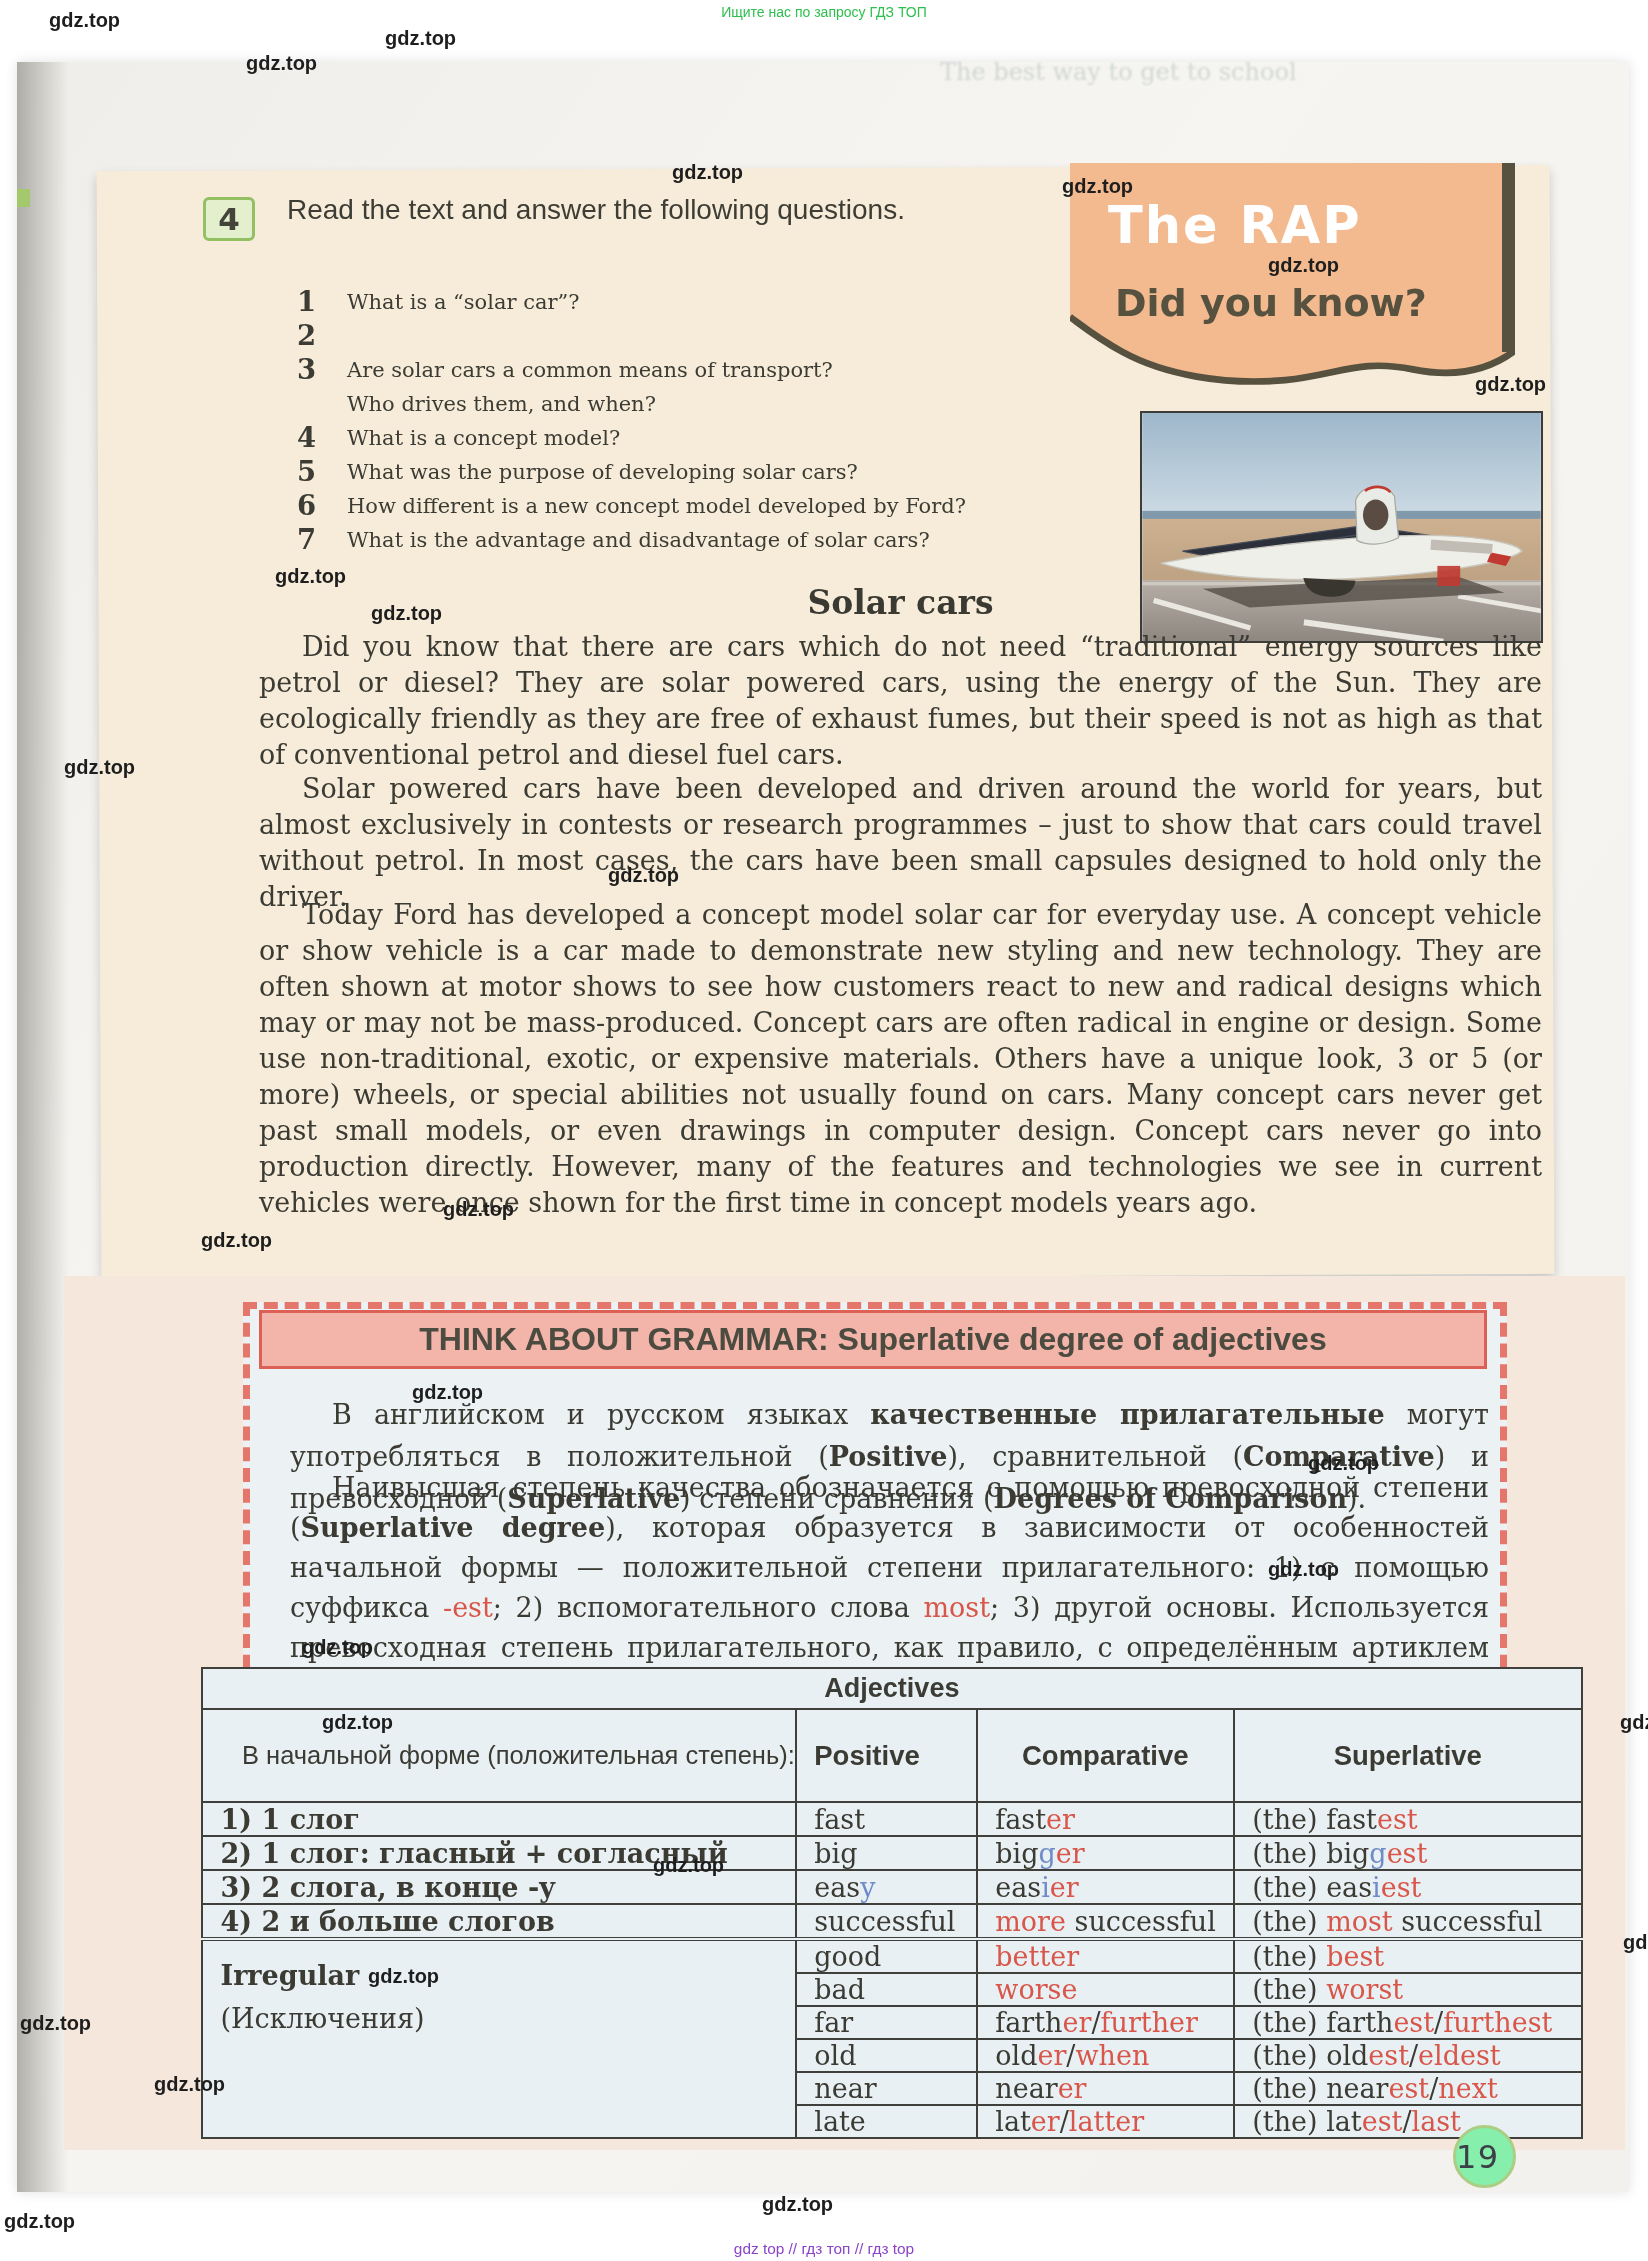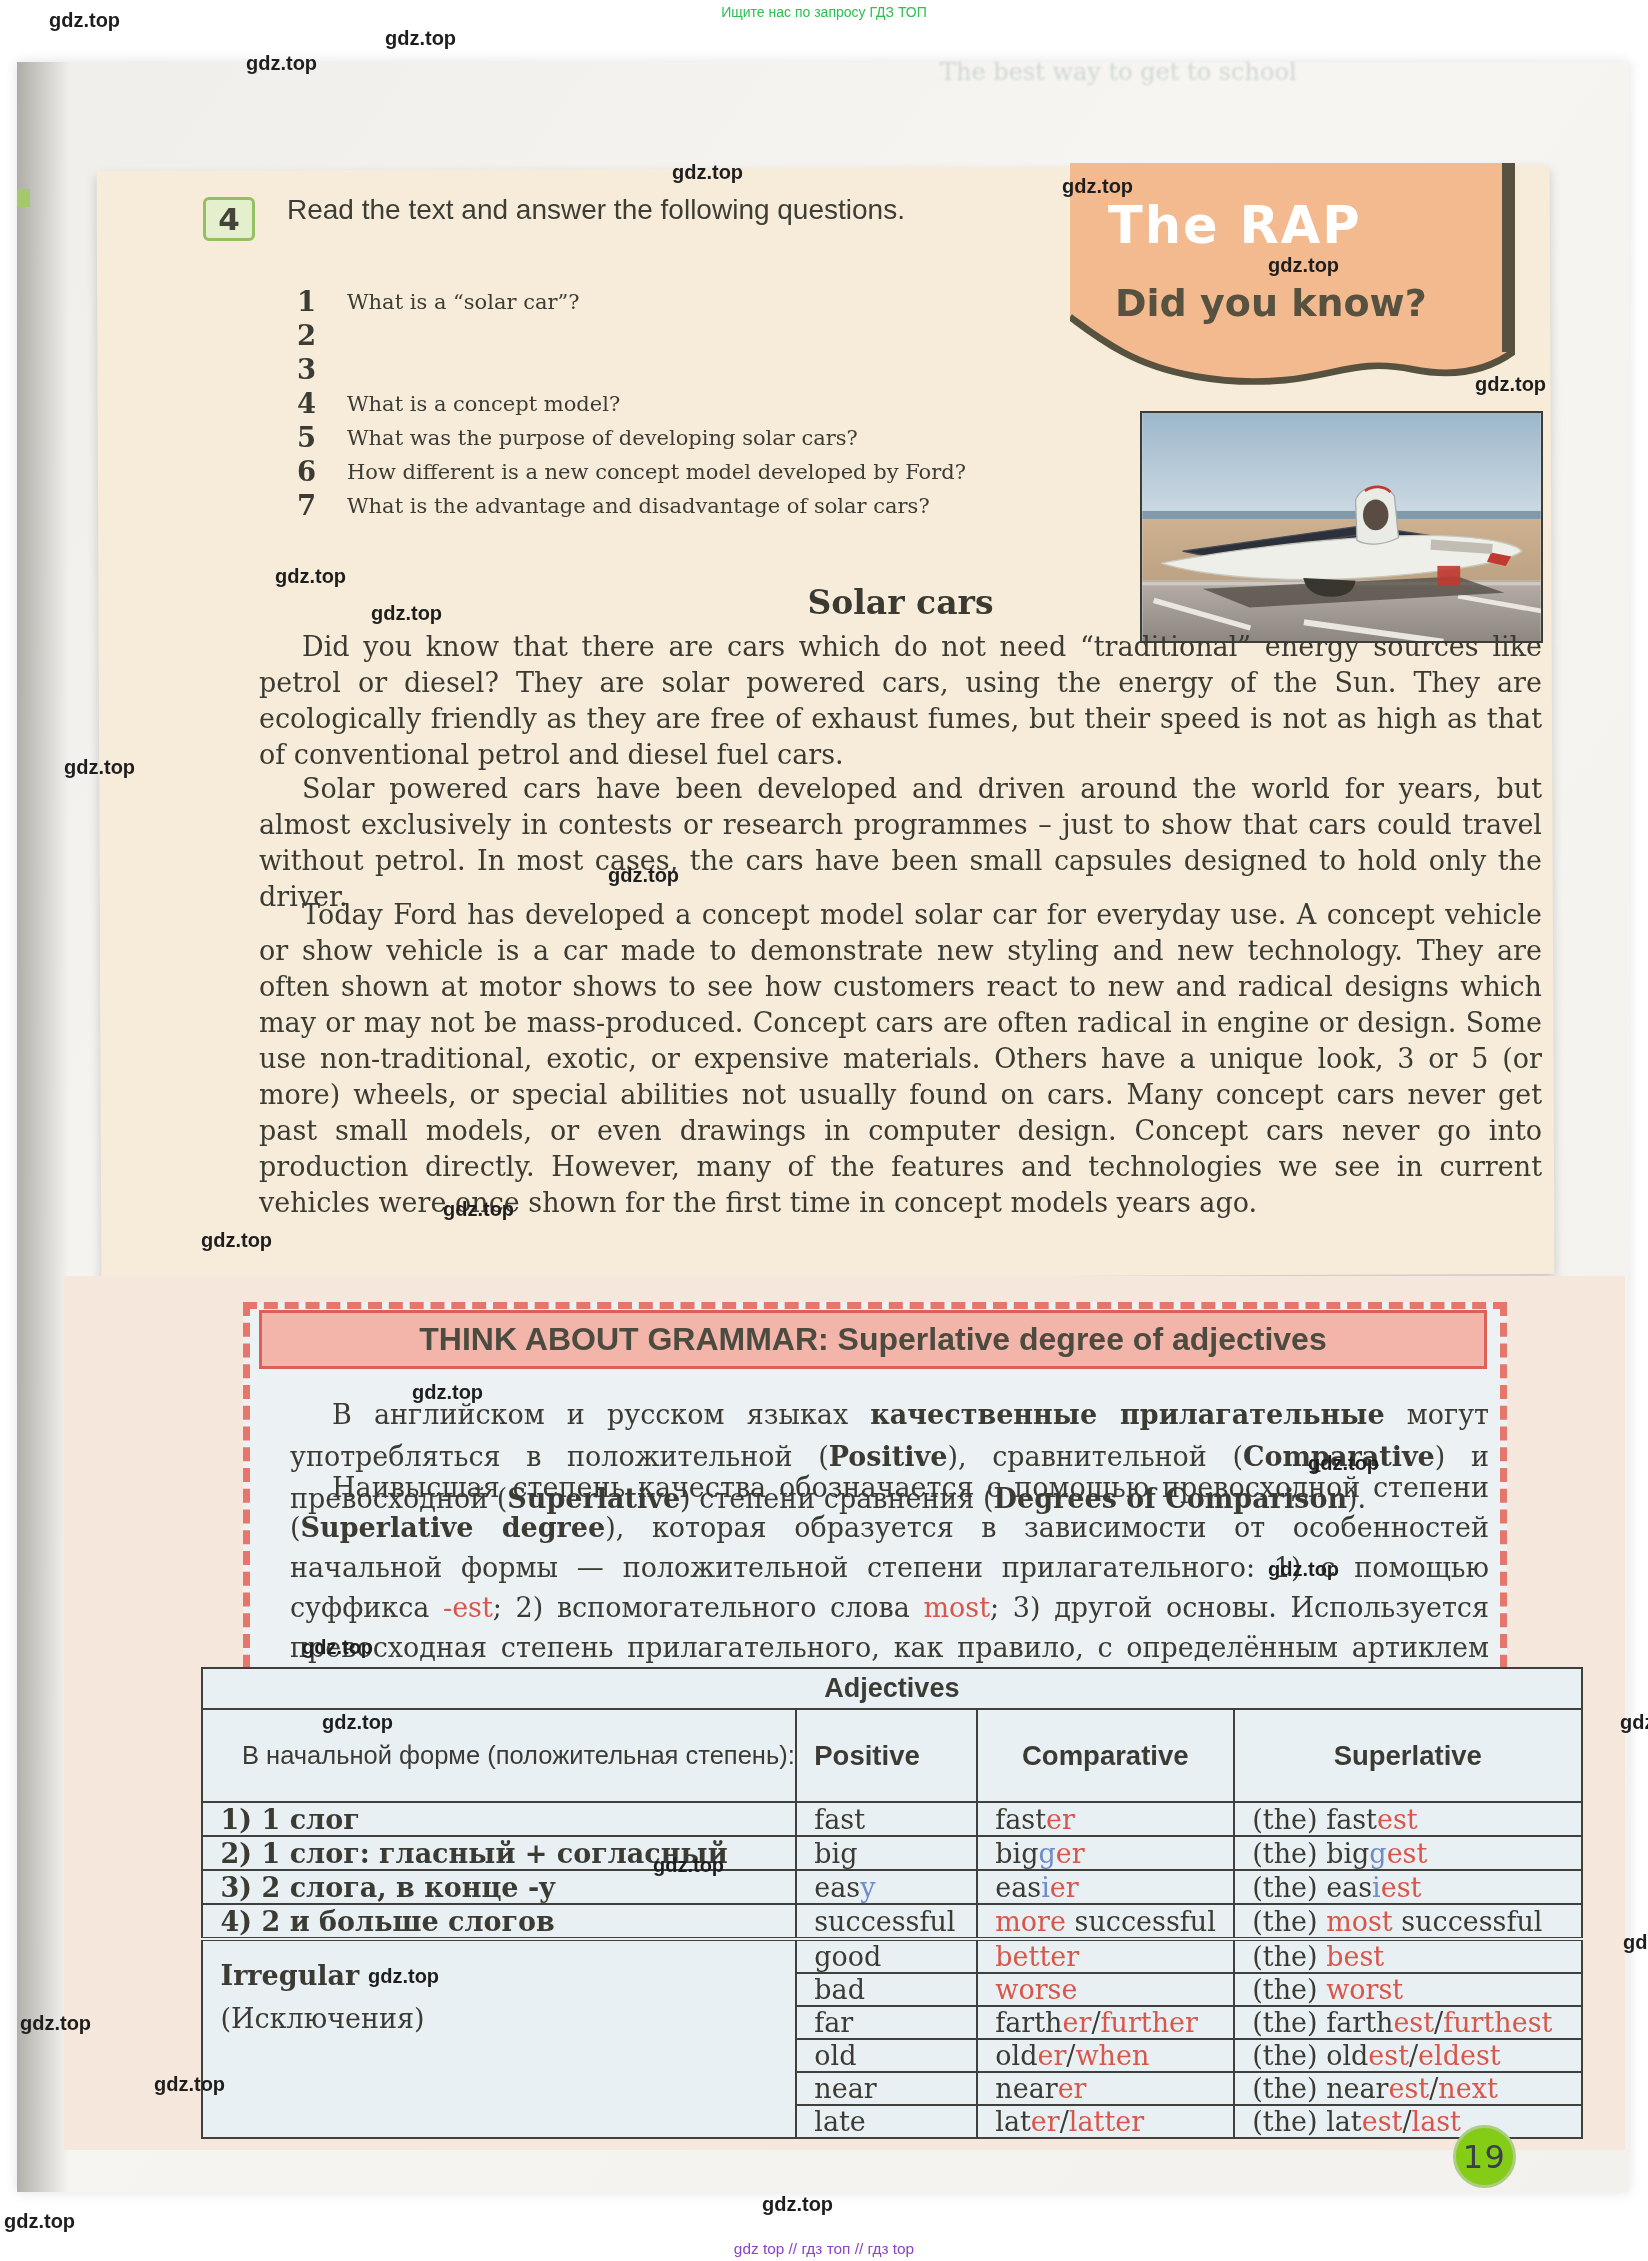--- a/index.html
+++ b/index.html
@@ -73,21 +73,21 @@
   #adj-table .chead1{font:25.5px "Liberation Sans",sans-serif;padding-left:39px;}
   #adj-table .ctr{text-align:center;padding:0;}
   #adj-table .r1{height:32px;}
   #adj-table .r2{height:31px;}
   #adj-table .lab{font-weight:bold;}
   #adj-table .dividetop{border-top:4px double #3f3f3b;}
   #adj-table .irrlab{vertical-align:top;padding-top:19px;}
   #irr-sub{font-weight:normal;display:block;margin-top:12px;}
   
   #page-badge{left:1453px;top:2125px;width:63px;height:63px;border:3.4px solid #accd84;border-radius:50%;
-              background:#84cc16;box-sizing:border-box;display:flex;align-items:center;justify-content:center;
+              background:#86efac;box-sizing:border-box;display:flex;align-items:center;justify-content:flex-start;
               font:32px "DejaVu Sans",sans-serif;color:#3b4048;letter-spacing:1.3px;}
 </style>
 </head>
 <body>
 
 <div class="abs" id="sheet"></div>
 <div class="abs" id="spine"></div>
 <div class="abs" id="green-tab"></div>
 <div class="abs" id="top-note">Ищите нас по запросу ГДЗ ТОП</div>
 <div class="abs" id="ghost">The best way to get to school</div>
@@ -102,20 +102,22 @@
 <div class="abs" id="questions">
   <div class="qrow">
     <div class="qnum">1</div>
     <div class="qtext">What is a “solar car”?</div>
   </div>
   <div class="qrow">
     <div class="qnum">2</div>
   </div>
   <div class="qrow">
     <div class="qnum">3</div>
+    <div class="qtext">Are solar cars a common means of transport?
+Who drives them, and when?</div>
   </div>
   <div class="qrow">
     <div class="qnum">4</div>
     <div class="qtext">What is a concept model?</div>
   </div>
   <div class="qrow">
     <div class="qnum">5</div>
     <div class="qtext">What was the purpose of developing solar cars?</div>
   </div>
   <div class="qrow">

